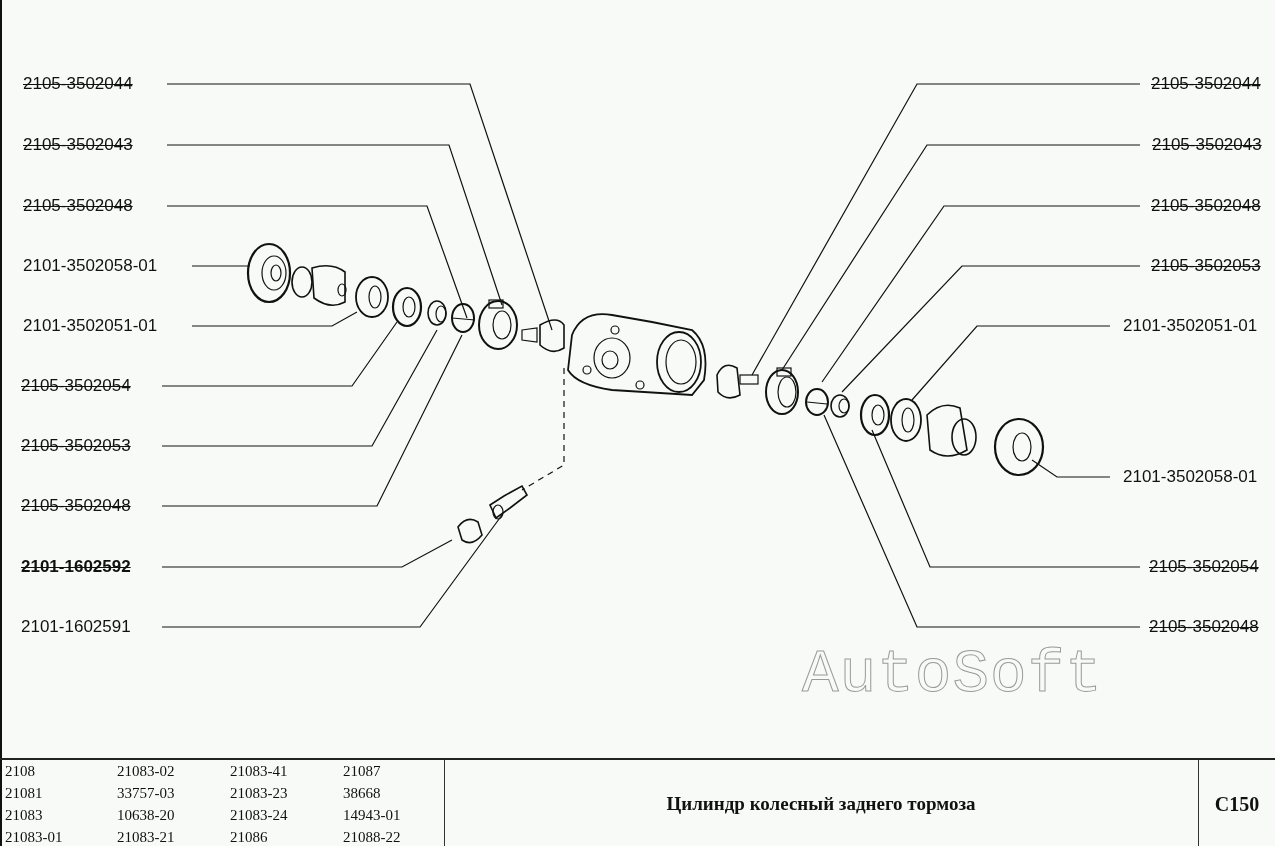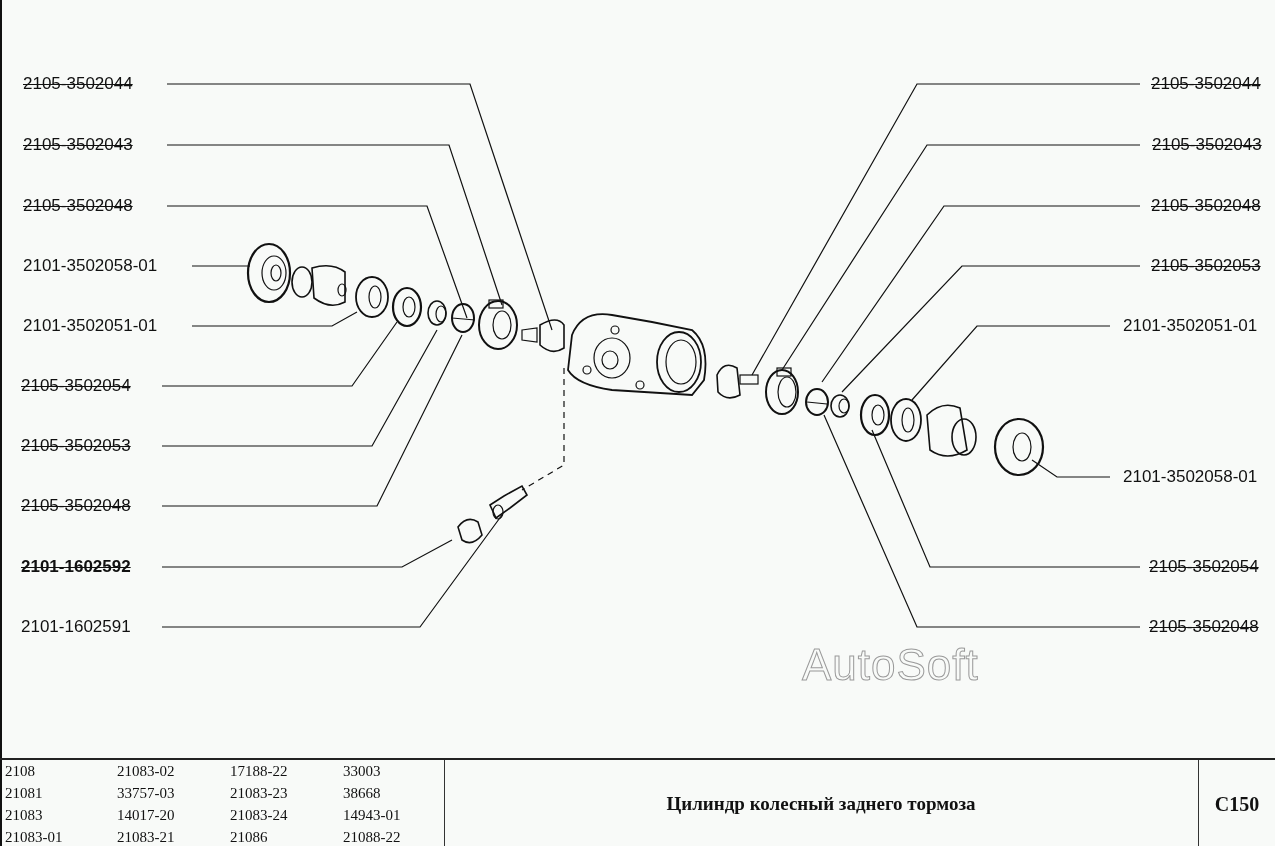--- a/index.html
+++ b/index.html
@@ -1,21 +1,21 @@
 <!DOCTYPE html>
 <html><head>
 <meta charset="utf-8">
 <style>
   html, body { margin:0; padding:0; }
   body { width:1275px; height:846px; background:#f8faf8; position:relative; overflow:hidden; font-family:"Liberation Sans", sans-serif; }
   .frame-left { position:absolute; left:0; top:0; width:2px; height:846px; background:#111; }
   .diagram { position:absolute; left:12px; top:0; width:1275px; height:758px; }
   .lbl { position:absolute; font-family:"Liberation Sans", sans-serif; font-size:17px; color:#111; white-space:nowrap; line-height:20px; }
   .lbl.struck { text-decoration: line-through; text-decoration-thickness:1px; }
-  .watermark { position:absolute; left:790px; top:640px; font-family:Liberation Sans, sans-serif; font-size:44px; color:transparent; -webkit-text-stroke:1px #9a9a9a; letter-spacing:1px; }
+  .watermark { position:absolute; left:790px; top:640px; font-family:Liberation Mono, monospace; font-size:61px; color:transparent; -webkit-text-stroke:1px #9a9a9a; letter-spacing:1px; }
   .footer { position:absolute; left:0; top:758px; width:1275px; height:88px; border-top:2px solid #222; }
   .models { position:absolute; left:2px; top:0; width:442px; height:88px; border-right:1px solid #333; display:grid; grid-template-columns:112px 113px 113px 104px; grid-template-rows:repeat(4,22px); font-family:"Liberation Serif", serif; font-size:15px; color:#111; }
   .models span { padding-left:3px; line-height:22px; }
   .title-cell { position:absolute; left:444px; top:0; width:754px; height:88px; border-right:1px solid #333; display:flex; align-items:center; justify-content:center; font-family:"Liberation Serif", serif; font-size:19px; font-weight:bold; color:#111; }
   .code-cell { position:absolute; left:1199px; top:0; width:76px; height:88px; display:flex; align-items:center; justify-content:center; font-family:"Liberation Serif", serif; font-size:20px; font-weight:bold; color:#111; }
   svg { position:absolute; left:0; top:0; }
 </style>
 </head>
 <body>
 
@@ -120,28 +120,28 @@
   <div class="lbl struck" style="left:1137px; top:557px;">2105-3502054</div>
   <div class="lbl struck" style="left:1137px; top:617px;">2105-3502048</div>
 
   <div class="watermark">AutoSoft</div>
 </div>
 
 <div class="footer">
   <div class="models">
     <span>2108</span>
     <span>21083-02</span>
-    <span>17188-22</span>
-    <span>33003</span>
+    <span>21083-41</span>
+    <span>21087</span>
     <span>21081</span>
     <span>33757-03</span>
     <span>21083-23</span>
     <span>38668</span>
     <span>21083</span>
-    <span>14017-20</span>
+    <span>10638-20</span>
     <span>21083-24</span>
     <span>14943-01</span>
     <span>21083-01</span>
     <span>21083-21</span>
     <span>21086</span>
     <span>21088-22</span>
   </div>
   <div class="title-cell">Цилиндр колесный заднего тормоза</div>
   <div class="code-cell">C150</div>
 </div>

